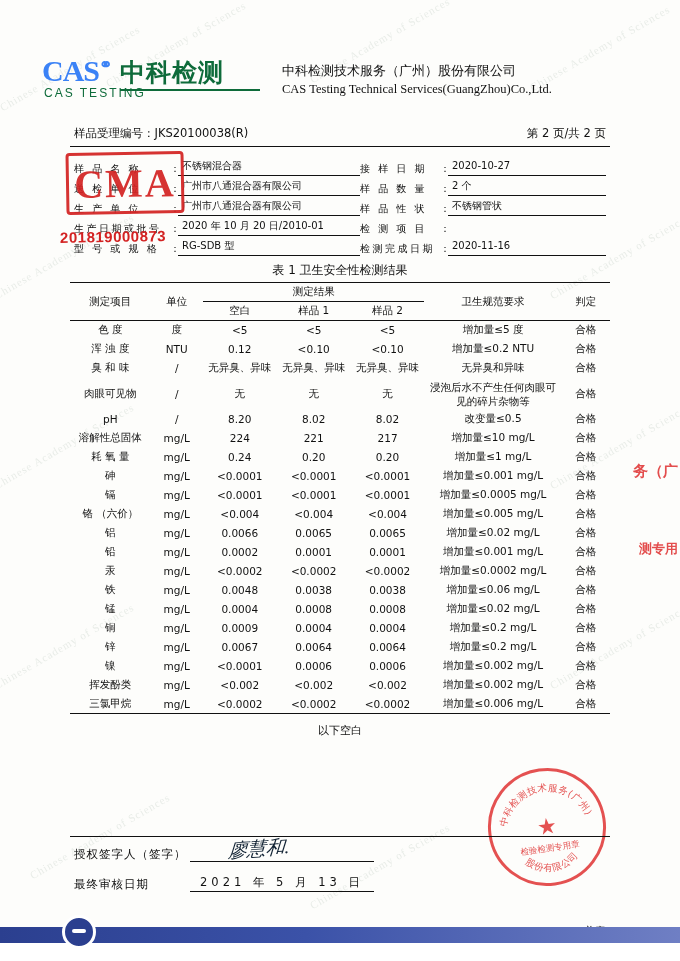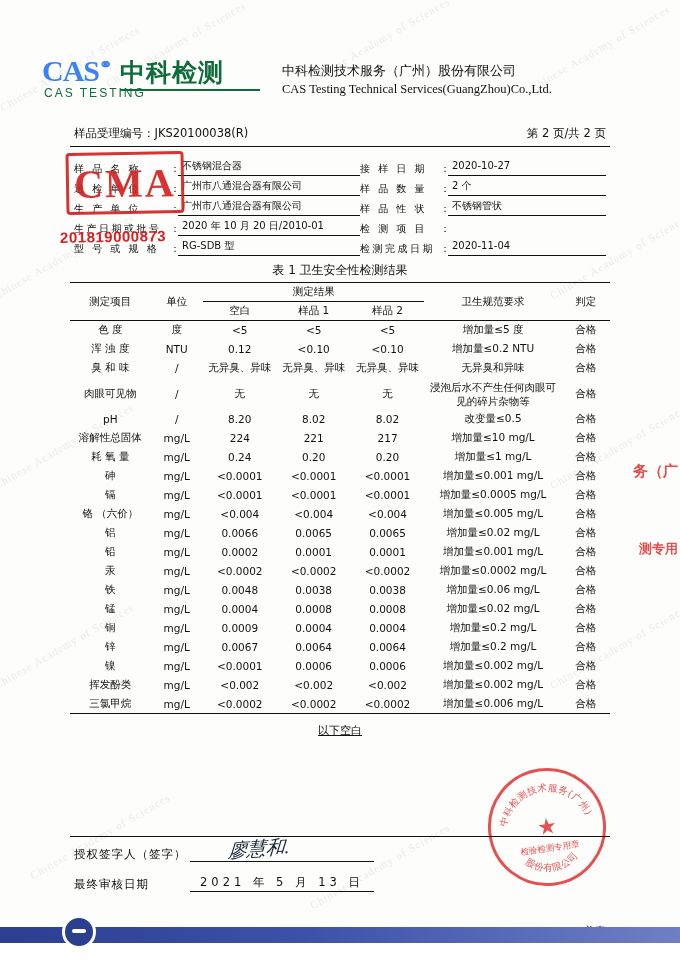--- a/index.html
+++ b/index.html
@@ -138,21 +138,21 @@
   .sub-b{border-bottom:1px solid #111;}
   td.item{width:86px;}
   td.unit{width:52px;}
   td.r1,td.r2,td.r3{width:74px;}
   td.spec{width:148px;}
   td.judge{width:50px;}
   .row{height:19px;}
   .row2{height:32px;}
   .after{
     position:absolute;left:0;right:0;top:723px;text-align:center;
-    font-size:11px;font-family:"DejaVu Sans", sans-serif;text-decoration:underline;
+    font-size:11px;font-family:"DejaVu Sans", sans-serif;
   }
   
   .sig-row{
     position:absolute;left:74px;top:844px;width:300px;
     font-size:11.5px;font-family:"DejaVu Sans", sans-serif;
     display:flex;align-items:flex-end;
   }
   .sig-row .lbl2{width:116px;flex:0 0 116px;letter-spacing:1px;}
   .sig-line{
     flex:1 1 auto;border-bottom:1px solid #111;height:17px;
@@ -305,21 +305,21 @@
     </div>
     <div class="info-row">
       <div class="col-l">
           <span class="lbl">型 号 或 规 格</span>
           <span class="colon">：</span>
           <span class="val">RG-SDB 型</span>
         </div>
       <div class="col-r">
           <span class="lbl">检测完成日期</span>
           <span class="colon">：</span>
-          <span class="val">2020-11-04</span>
+          <span class="val">2020-11-16</span>
         </div>
     </div>
   </div>
 
   <div class="cma">CMA</div>
   <div class="cma-no">201819000873</div>
 
   <div class="tbl-title">表 1  卫生安全性检测结果</div>
 
   <table class="res">

